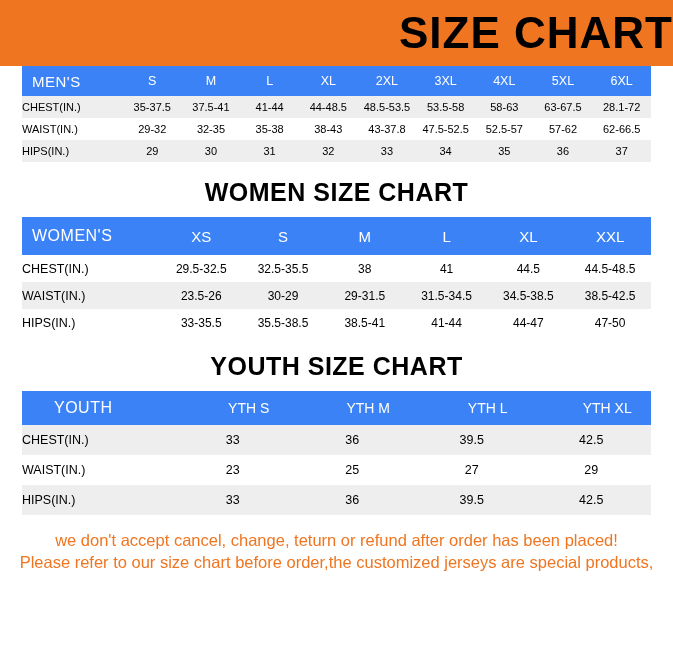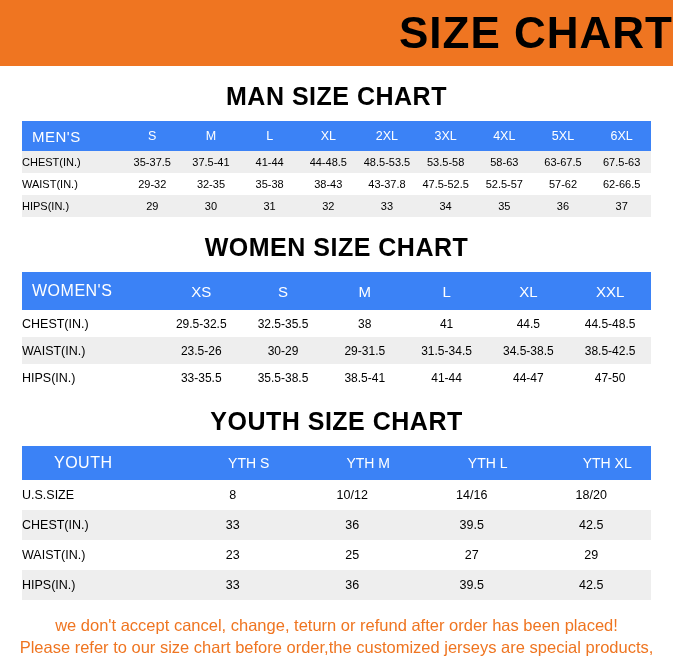--- a/index.html
+++ b/index.html
@@ -117,21 +117,20 @@
 </style>
 </head>
 <body>
 
 <div class="page">
 
   <div class="banner">
     <div class="banner-title">SIZE CHART</div>
   </div>
 
-  <div class="section-title">MAN SIZE CHART</div>
   <div class="table-wrap">
     <table class="chart" id="men-table">
       <colgroup>
         <col style="width:16%">
         <col style="width:9.3%">
           <col style="width:9.3%">
           <col style="width:9.3%">
           <col style="width:9.3%">
         <col style="width:9.3%">
           <col style="width:9.3%">
@@ -157,21 +156,21 @@
         <tr class="even">
           <td class="rowlabel">CHEST(IN.)</td>
           <td>35-37.5</td>
           <td>37.5-41</td>
           <td>41-44</td>
           <td>44-48.5</td>
           <td>48.5-53.5</td>
           <td>53.5-58</td>
           <td>58-63</td>
           <td>63-67.5</td>
-          <td>67.5-63</td>
+          <td>28.1-72</td>
         </tr>
         <tr class="odd">
           <td class="rowlabel">WAIST(IN.)</td>
           <td>29-32</td>
           <td>32-35</td>
           <td>35-38</td>
           <td>38-43</td>
           <td>43-37.8</td>
           <td>47.5-52.5</td>
           <td>52.5-57</td>
@@ -262,27 +261,20 @@
       <thead>
         <tr>
           <th class="rowlabel">YOUTH</th>
           <th>YTH S</th>
           <th>YTH M</th>
           <th>YTH L</th>
           <th>YTH XL</th>
         </tr>
       </thead>
       <tbody>
-        <tr class="odd">
-          <td class="rowlabel">U.S.SIZE</td>
-          <td>8</td>
-          <td>10/12</td>
-          <td>14/16</td>
-          <td>18/20</td>
-        </tr>
         <tr class="even">
           <td class="rowlabel">CHEST(IN.)</td>
           <td>33</td>
           <td>36</td>
           <td>39.5</td>
           <td>42.5</td>
         </tr>
         <tr class="odd">
           <td class="rowlabel">WAIST(IN.)</td>
           <td>23</td>

